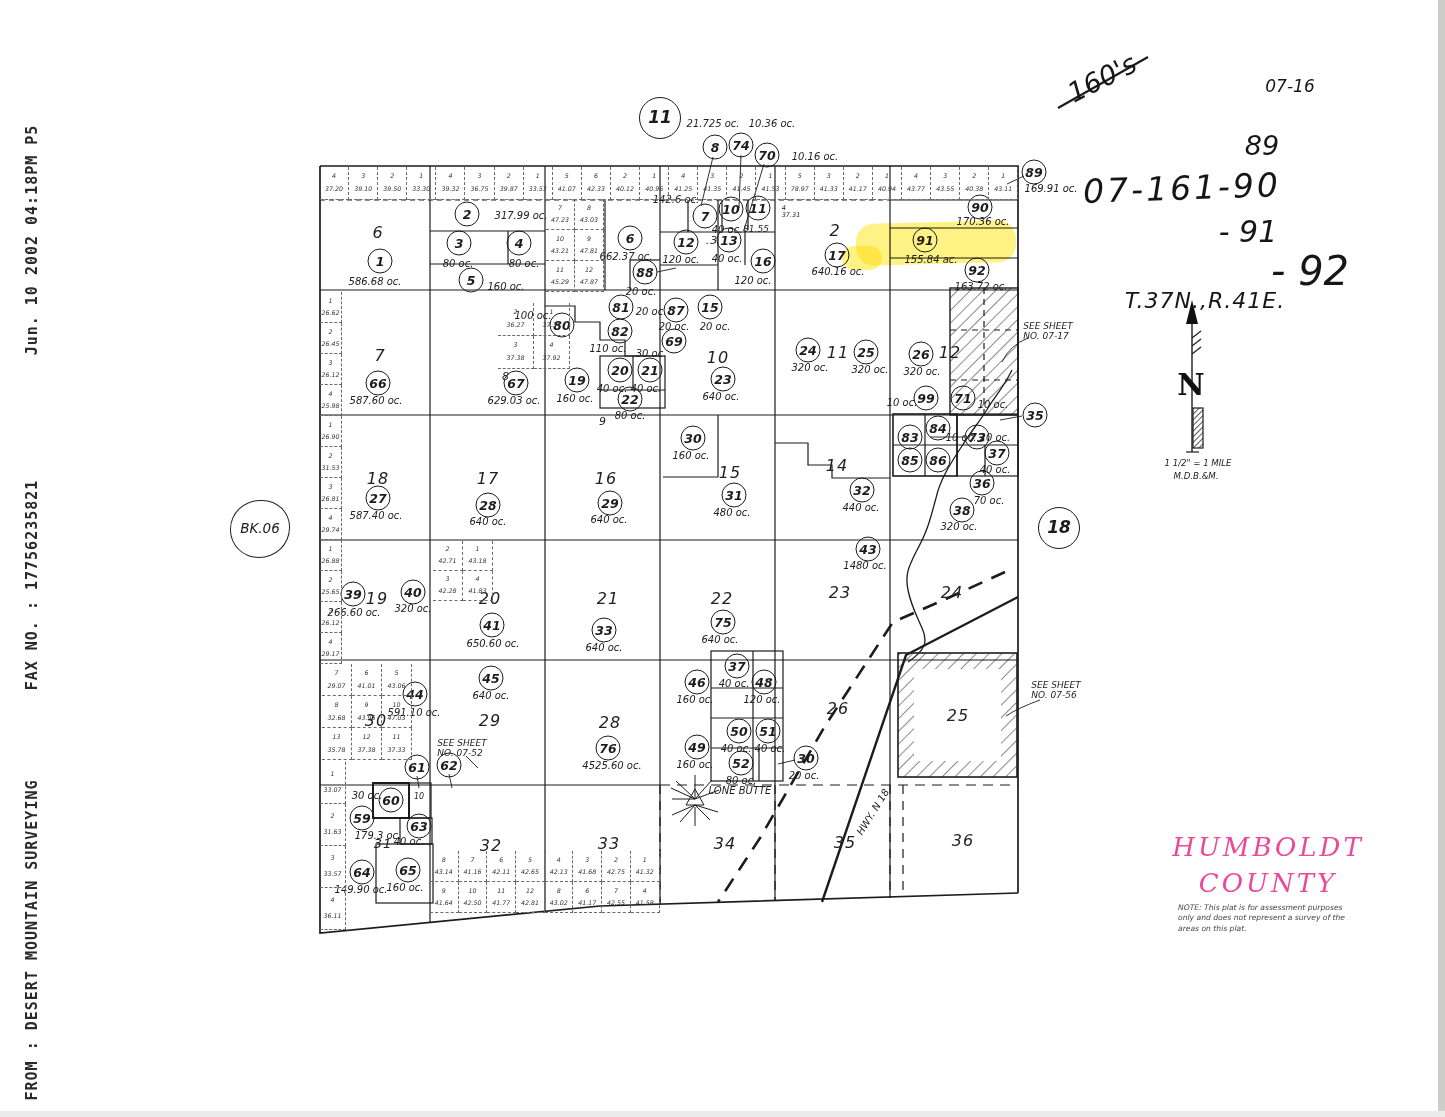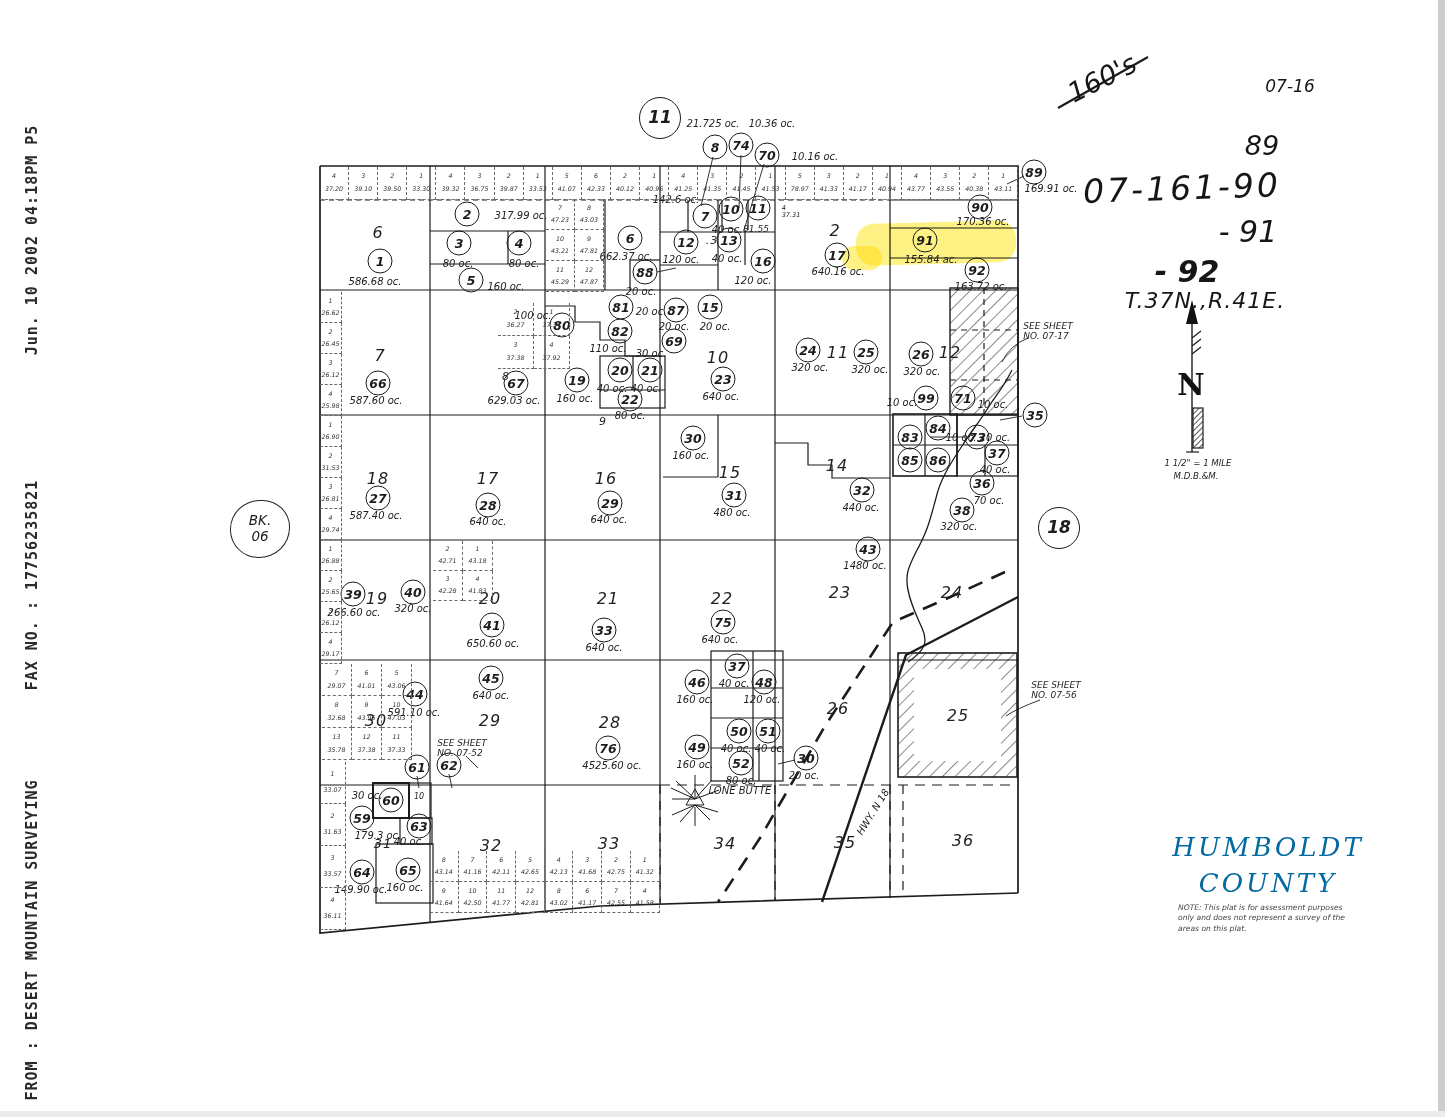--- a/index.html
+++ b/index.html
@@ -20,24 +20,24 @@
        white-space:nowrap;color:#202020;}
   .sec{position:absolute;transform:translate(-50%,-50%);font-style:italic;font-size:16px;
        letter-spacing:1px;color:#222;}
   .lbl{position:absolute;transform:translate(-50%,-50%);font-style:italic;font-size:10px;
        white-space:pre-line;text-align:left;color:#1e1e1e;line-height:1.15;}
   .cell{position:absolute;box-sizing:border-box;border-right:1px dashed #6a6a6a;border-bottom:1px dashed #6a6a6a;
         display:flex;flex-direction:column;align-items:center;justify-content:space-evenly;
         font-style:italic;font-size:6.3px;color:#333;line-height:1;overflow:hidden;}
   .hl{position:absolute;background:#ffe92a;opacity:.58;mix-blend-mode:multiply;border-radius:18px;}
   .bkcircle{position:absolute;left:230px;top:500px;width:58px;height:56px;border:1.7px solid #222;
-            border-radius:50% 46% 52% 48%;display:flex;flex-direction:column;align-items:center;
+            border-radius:50% 46% 52% 48%;display:flex;flex-direction:row;align-items:center;
             justify-content:center;font-style:italic;font-size:13.5px;line-height:1.15;}
   .county{position:absolute;transform:translate(-50%,-50%);font-family:"DejaVu Serif",serif;
-          font-style:italic;font-size:26px;letter-spacing:3px;color:#0369a1;white-space:nowrap;}
+          font-style:italic;font-size:26px;letter-spacing:3px;color:#ec4899;white-space:nowrap;}
   .notetext{position:absolute;left:1178px;top:903px;width:178px;font-style:italic;font-size:7.6px;
             color:#454545;filter:blur(.35px);line-height:1.35;}
   .edge-r{position:absolute;right:0;top:0;width:7px;height:100%;background:#cdcdcb;}
   .edge-b{position:absolute;left:0;bottom:0;width:100%;height:6px;background:#ececea;}
   svg{position:absolute;left:0;top:0;}
   .nletter{position:absolute;transform:translate(-50%,-50%);font-family:"DejaVu Serif",serif;
            font-weight:bold;font-size:30px;color:#111;}
   .scaletxt{position:absolute;transform:translate(-50%,-50%);font-style:italic;font-size:8.6px;
             color:#222;white-space:nowrap;}
 </style>
@@ -184,21 +184,21 @@
 
   <div class="faxline" style="left:32px;top:940px;">FROM : DESERT MOUNTAIN SURVEYING</div>
   <div class="faxline" style="left:32px;top:585px;">FAX NO. : 17756235821</div>
   <div class="faxline" style="left:32px;top:240px;">Jun. 10 2002 04:18PM  P5</div>
 
   <div class="hw" style="left:1102px;top:78px;font-size:27px;transform:translate(-50%,-50%) rotate(-27deg);">160's</div>
   <div class="hw" style="left:1290px;top:86px;font-size:17px;">07-16</div>
   <div class="hw" style="left:1262px;top:145px;font-size:27px;">89</div>
   <div class="hw" style="left:1182px;top:188px;font-size:33px;letter-spacing:3px;transform:translate(-50%,-50%) rotate(-2deg);">07-161-90</div>
   <div class="hw" style="left:1248px;top:231px;font-size:30px;">- 91</div>
-  <div class="hw" style="left:1187px;top:271px;font-size:30px;font-weight:bold;">- 92</div>
+  <div class="hw" style="left:1310px;top:271px;font-size:40px;">- 92</div>
   <div class="hw" style="left:1205px;top:300px;font-size:22px;letter-spacing:1px;">T.37N.,R.41E.</div>
 
   <div class="bkcircle">
     <span>BK.</span>
     <span>06</span>
   </div>
 
   <div class="nletter" style="left:1191px;top:384px;">N</div>
   <div class="scaletxt" style="left:1198px;top:463px;">1 1/2" = 1 MILE</div>
   <div class="scaletxt" style="left:1196px;top:476px;">M.D.B.&amp;M.</div>

